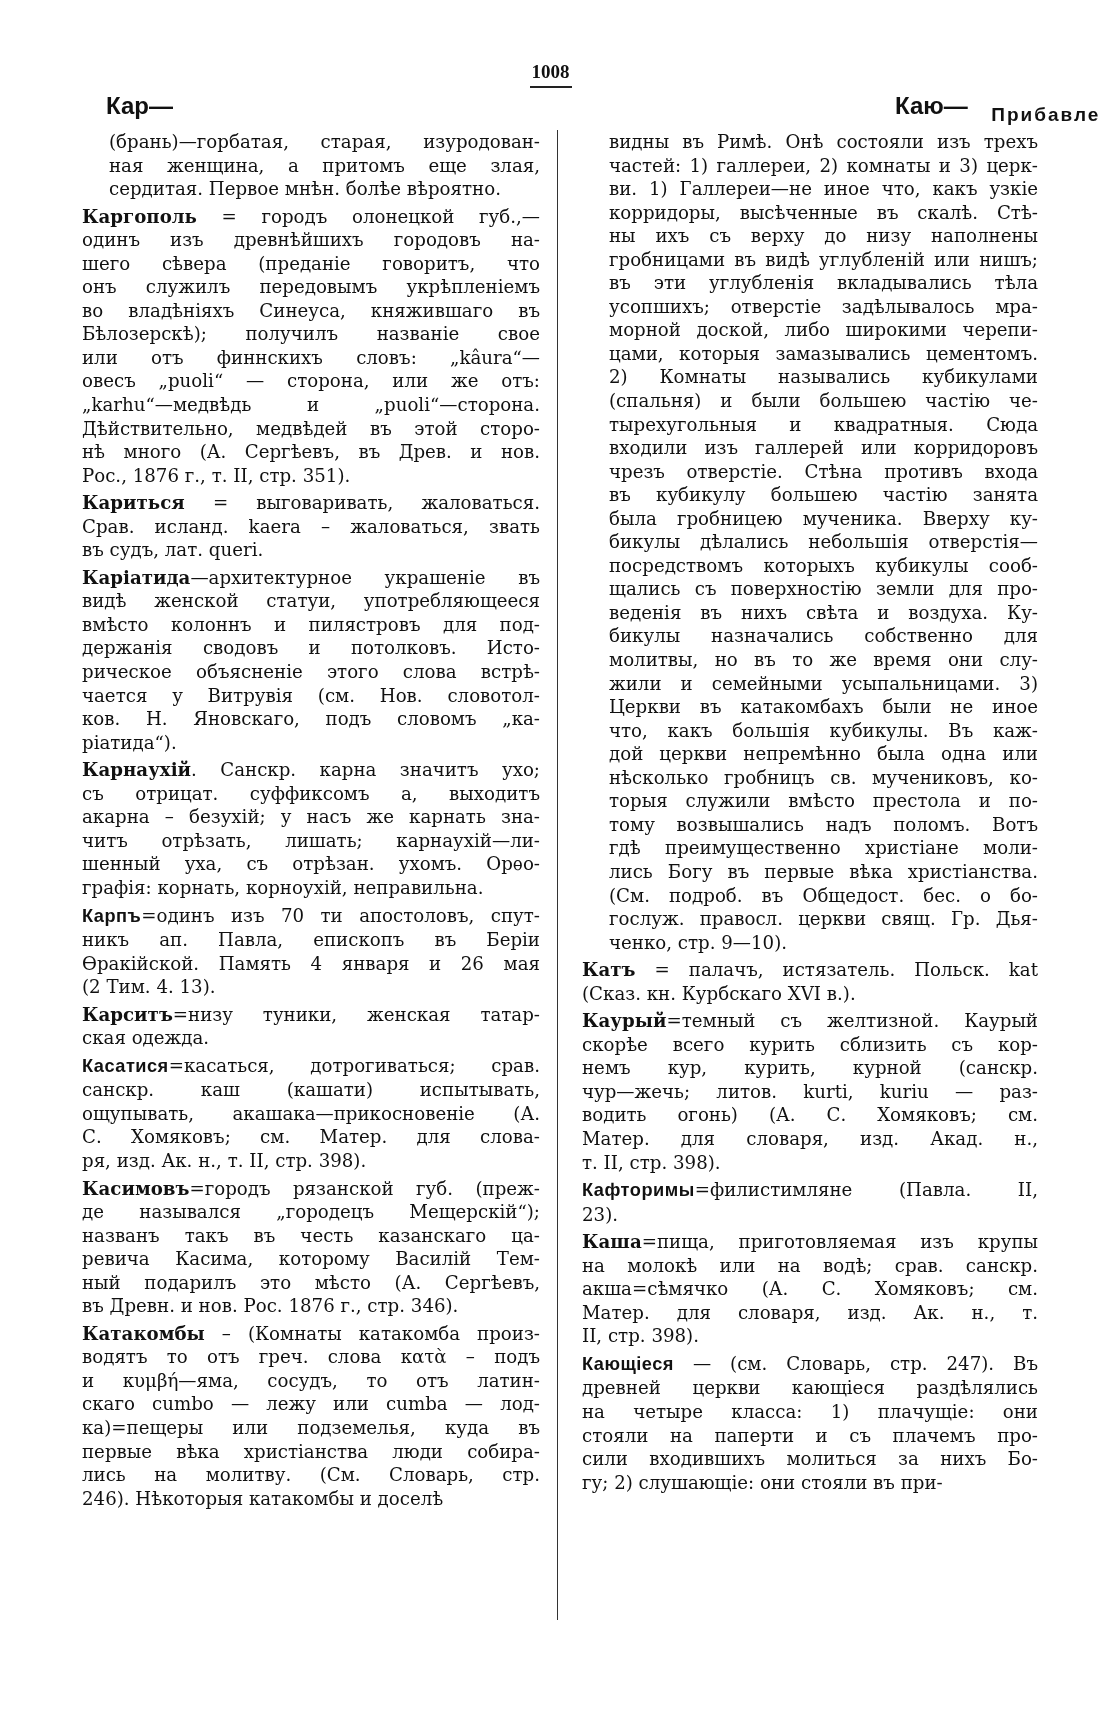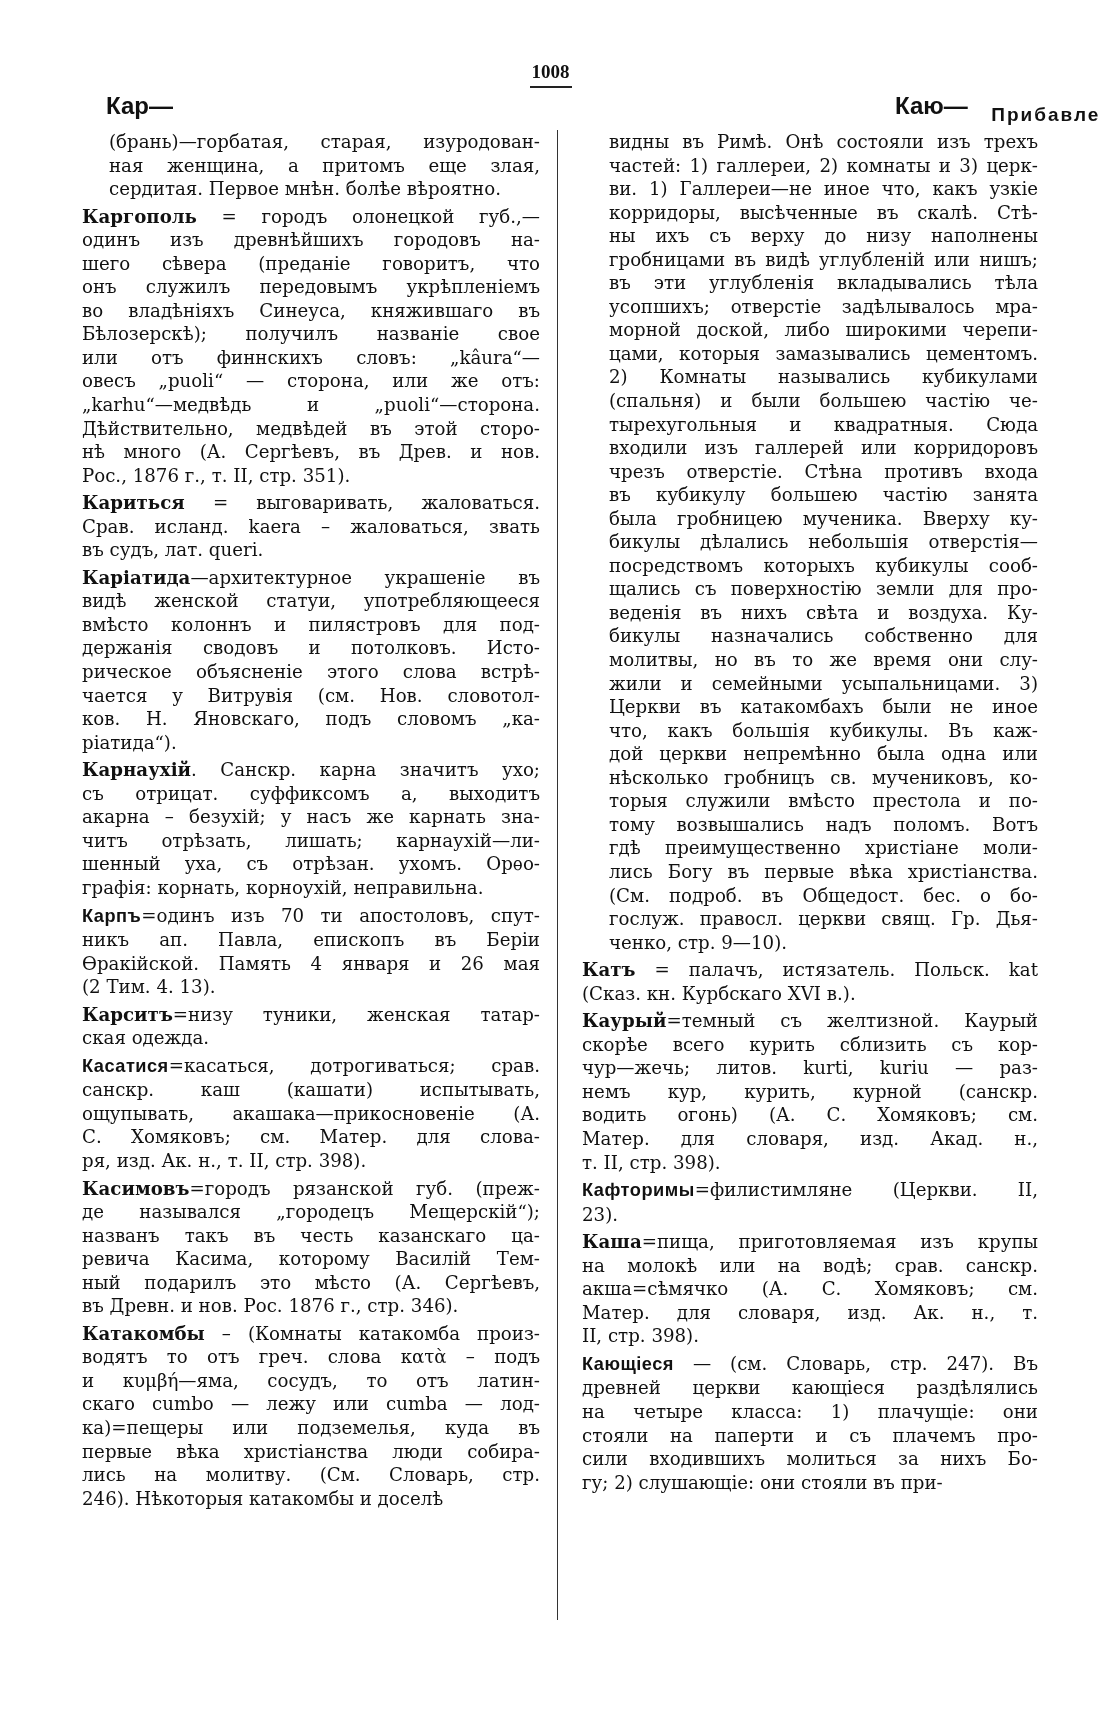--- a/index.html
+++ b/index.html
@@ -154,28 +154,28 @@
       <span class="line"><span>гослуж. правосл. церкви свящ. Гр. Дья-</span></span>
       <span class="line last"><span>ченко, стр. 9—10).</span></span>
     </div>
     <div class="entry">
       <span class="line"><span class="headword">Катъ</span><span> = палачъ, истязатель. Польск. kat</span></span>
       <span class="line last"><span>(Сказ. кн. Курбскаго XVI в.).</span></span>
     </div>
     <div class="entry">
       <span class="line"><span class="headword">Каурый</span><span>=темный съ желтизной. Каурый</span></span>
       <span class="line"><span>скорѣе всего курить сблизить съ кор-</span></span>
+      <span class="line"><span>немъ кур, курить, курной (санскр.</span></span>
       <span class="line"><span>чур—жечь; литов. kurti, kuriu — раз-</span></span>
-      <span class="line"><span>немъ кур, курить, курной (санскр.</span></span>
       <span class="line"><span>водить огонь) (А. С. Хомяковъ; см.</span></span>
       <span class="line"><span>Матер. для словаря, изд. Акад. н.,</span></span>
       <span class="line last"><span>т. II, стр. 398).</span></span>
     </div>
     <div class="entry">
-      <span class="line"><span class="headword slavonic">Кафторимы</span><span>=филистимляне (Церкви. II,</span></span>
+      <span class="line"><span class="headword slavonic">Кафторимы</span><span>=филистимляне (Павла. II,</span></span>
       <span class="line last"><span>23).</span></span>
     </div>
     <div class="entry">
       <span class="line"><span class="headword">Каша</span><span>=пища, приготовляемая изъ крупы</span></span>
       <span class="line"><span>на молокѣ или на водѣ; срав. санскр.</span></span>
       <span class="line"><span>акша=сѣмячко (А. С. Хомяковъ; см.</span></span>
       <span class="line"><span>Матер. для словаря, изд. Ак. н., т.</span></span>
       <span class="line last"><span>II, стр. 398).</span></span>
     </div>
     <div class="entry">

